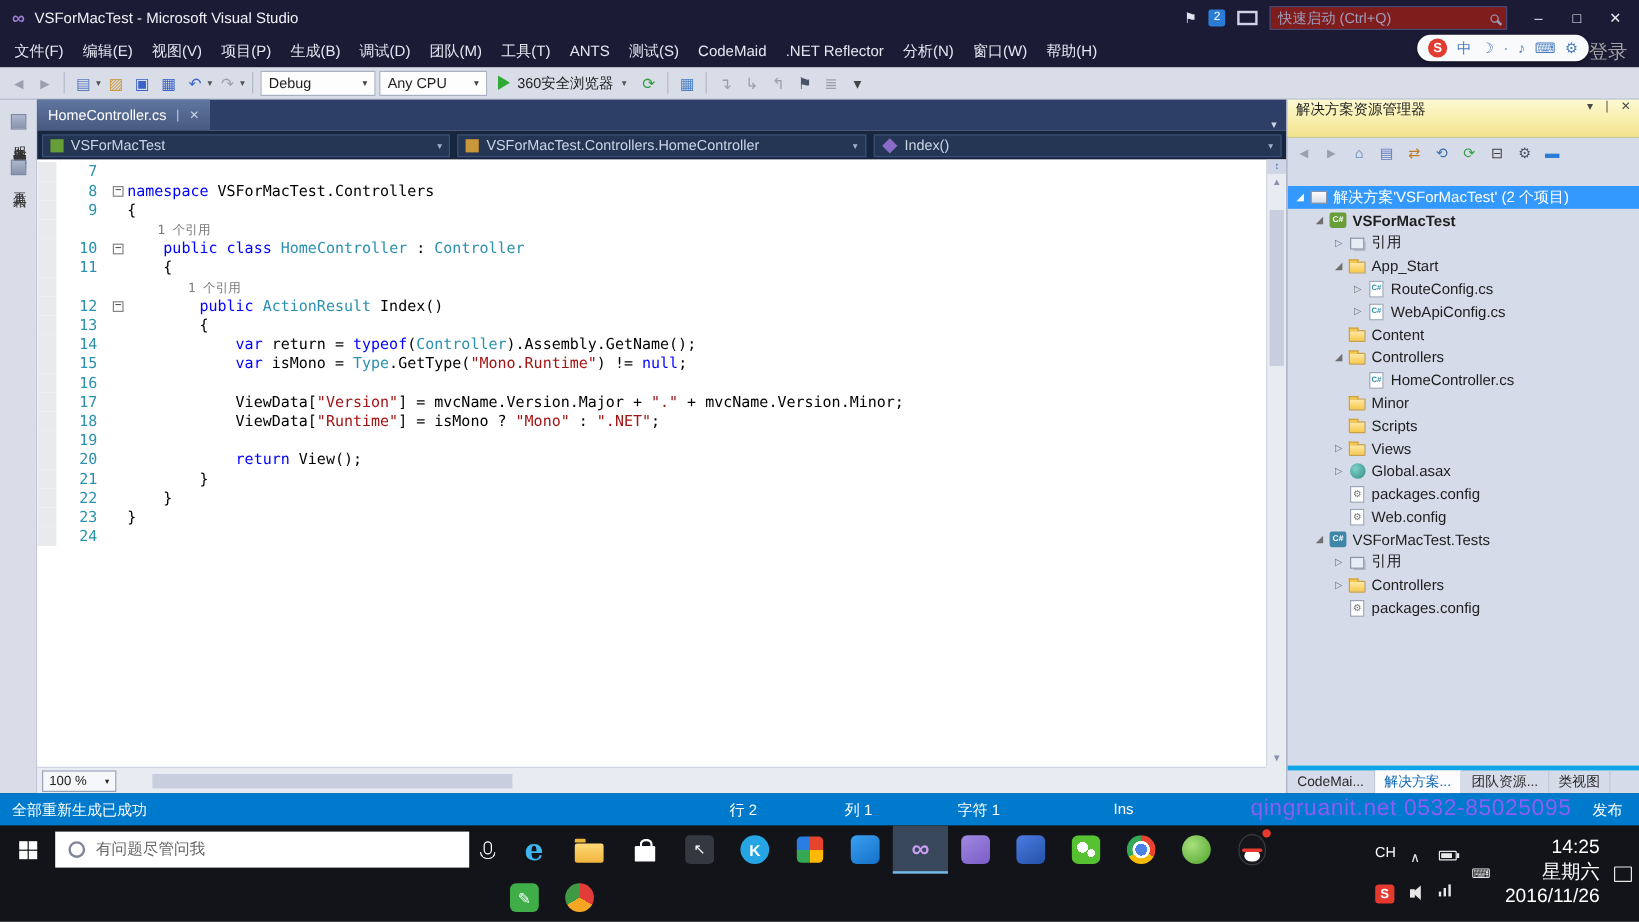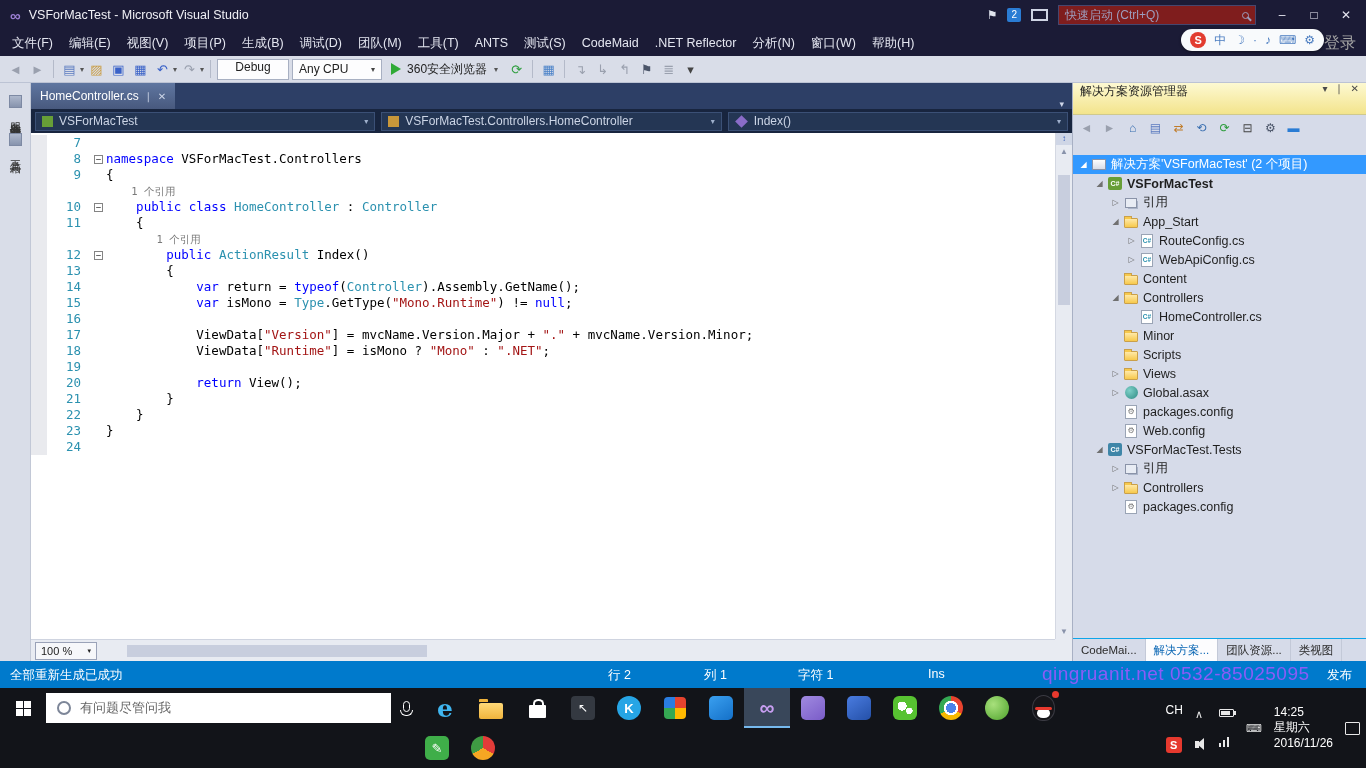--- a/index.html
+++ b/index.html
@@ -92,21 +92,21 @@
 .bold{font-weight:bold}
 .ic-solution{width:14px;height:11px;border:1px solid #8a93a8;background:linear-gradient(#fdfdfe,#d8dde8)}
 .ic-csproj{width:14px;height:13px;background:#679e37;color:#fff;font-size:7px;font-weight:bold;display:flex;align-items:center;justify-content:center;border-radius:2px}
 .ic-csproj.test{background:#3f86a8}
 .ic-refs{width:12px;height:10px;background:#e8ecf4;border:1px solid #8a93a8;box-shadow:2px 2px 0 -1px #aab4c8}
 .ic-folder{width:14px;height:10px;background:linear-gradient(#ffe9a8,#f7c94c);border:1px solid #caa04a;border-radius:1px;position:relative;margin-top:3px}
 .ic-folder::before{content:"";position:absolute;top:-3px;left:-1px;width:6px;height:2px;background:#f7c94c;border:1px solid #caa04a;border-bottom:none}
 .ic-cs{width:12px;height:14px;background:#fff;border:1px solid #9aa4b5;color:#2b91af;font-size:6.5px;font-weight:bold;display:flex;align-items:center;justify-content:center}
 .ic-asax{width:13px;height:13px;border-radius:50%;background:radial-gradient(circle at 35% 35%,#7ed0c8,#2e8b84)}
 .ic-config{width:12px;height:14px;background:#fff;border:1px solid #9aa4b5;color:#777;font-size:8px;display:flex;align-items:center;justify-content:center}
-.setabs{position:absolute;bottom:0;left:0;right:0;height:23px;background:#d6dbe9;border-top:1px solid #0ea5e9;display:flex;font-size:11.5px}
+.setabs{position:absolute;bottom:0;left:0;right:0;height:23px;background:#d6dbe9;border-top:4px solid #0ea5e9;display:flex;font-size:11.5px}
 .setab{padding:0 8px;display:flex;align-items:center;color:#2b2b2b;border-right:1px solid #c3c9d8}
 .setab.active{background:#fcfcfe;color:#0a66b4}
 
 .statusbar{position:absolute;left:0;right:0;top:661px;height:27px;background:#007acc;color:#fff;font-size:12.5px;z-index:4}
 .st-abs{position:absolute;top:6px}
 .st-msg{left:10px}.st-line{left:608px}.st-col{left:704px}.st-char{left:798px}.st-mode{left:928px}.st-pub{right:14px}
 .watermark{position:absolute;left:1042px;top:663px;z-index:30;color:#8b5cf6;font-size:19px;letter-spacing:.5px;white-space:nowrap}
 
 .taskbar{position:absolute;left:0;right:0;bottom:0;height:80px;background:#121419;color:#fff;z-index:10}
 .tk-row1{position:absolute;top:0;left:0;height:40px;display:flex;align-items:center}
@@ -143,21 +143,21 @@
 .app-office-app{width:24px;height:24px;border-radius:50%;background:conic-gradient(#e23c39 0 120deg,#f5a623 120deg 240deg,#3f9b43 240deg 360deg)}
 .tray{position:absolute;right:6px;top:0;bottom:0;display:flex;align-items:center;gap:12px;font-size:12px}
 .tray-col{display:flex;flex-direction:column;gap:20px}
 .sogou-s{width:16px;height:16px;background:#e6392e;color:#fff;border-radius:3px;font-weight:bold;font-size:11px;display:flex;align-items:center;justify-content:center}
 .batt{width:15px;height:8px;border:1px solid #e8e8e8;border-radius:1px;position:relative}
 .batt::after{content:"";position:absolute;right:-3px;top:1px;width:2px;height:4px;background:#e8e8e8}
 .batt::before{content:"";position:absolute;left:1px;top:1px;bottom:1px;width:9px;background:#e8e8e8}
 .spk{width:4px;height:7px;background:#e8e8e8;position:relative;margin-right:8px}
 .spk::after{content:"";position:absolute;left:2px;top:-3px;border:6px solid transparent;border-right:7px solid #e8e8e8;border-left:none}
 .net{width:13px;height:10px;background:linear-gradient(#e8e8e8,#e8e8e8) 0 100%/2px 4px no-repeat,linear-gradient(#e8e8e8,#e8e8e8) 4px 100%/2px 7px no-repeat,linear-gradient(#e8e8e8,#e8e8e8) 8px 100%/2px 10px no-repeat}
-.clock{line-height:1.3;font-size:12px}
+.clock{text-align:right;line-height:1.3;font-size:16px}
 .ac{width:15px;height:13px;border:1.5px solid #e8e8e8;border-radius:1px}
 .trayglyph{color:#e8e8e8;font-size:11px}
 </style>
 </head>
 <body>
 
 <div class="screen">
 
   <div class="titlebar">
     <span class="vslogo">∞</span>
@@ -222,21 +222,21 @@
       <span class="t-ic" style="color: rgb(58, 98, 200);">▦</span>
       <span class="t-group">
         <span class="t-ic" style="color: rgb(58, 98, 200);">↶</span>
         <span class="t-caret">▾</span>
       </span>
       <span class="t-group">
         <span class="t-ic dis">↷</span>
         <span class="t-caret">▾</span>
       </span>
       <span class="t-sep"></span>
-      <div class="combo" style="width: 72px; flex-direction: column;">
+      <div class="combo" style="width: 96px;">
         <span>Debug</span>
         <span class="cc">▾</span>
       </div>
       <div class="combo" style="width: 90px;">
         <span>Any CPU</span>
         <span class="cc">▾</span>
       </div>
       <div class="runbtn">
         <span class="run-tri"></span>
         <span>360安全浏览器</span>

